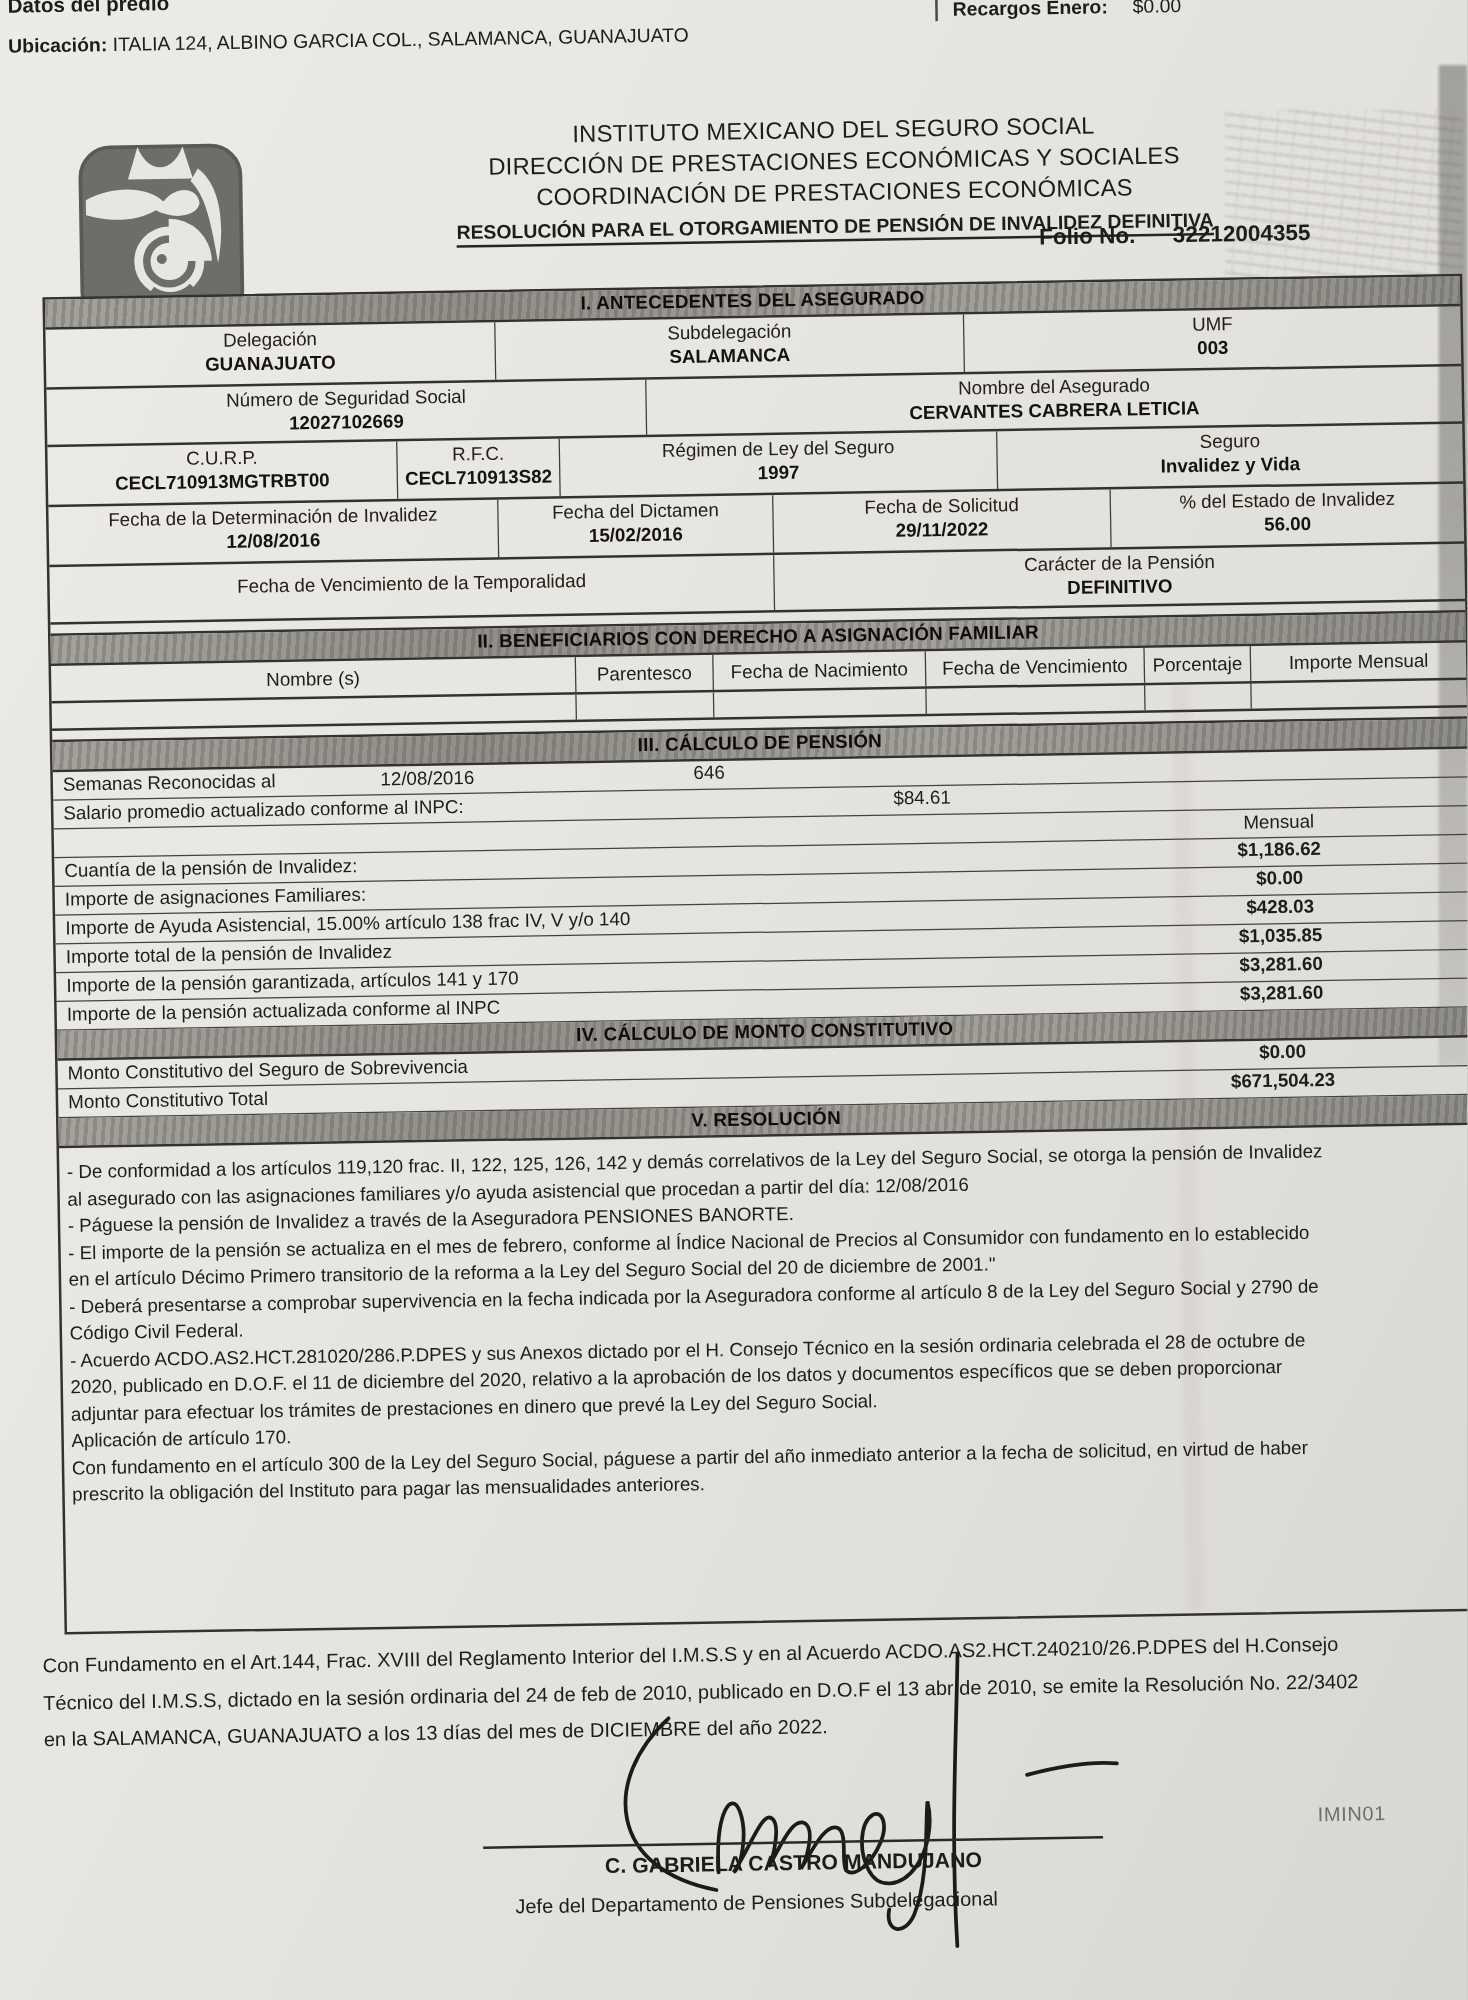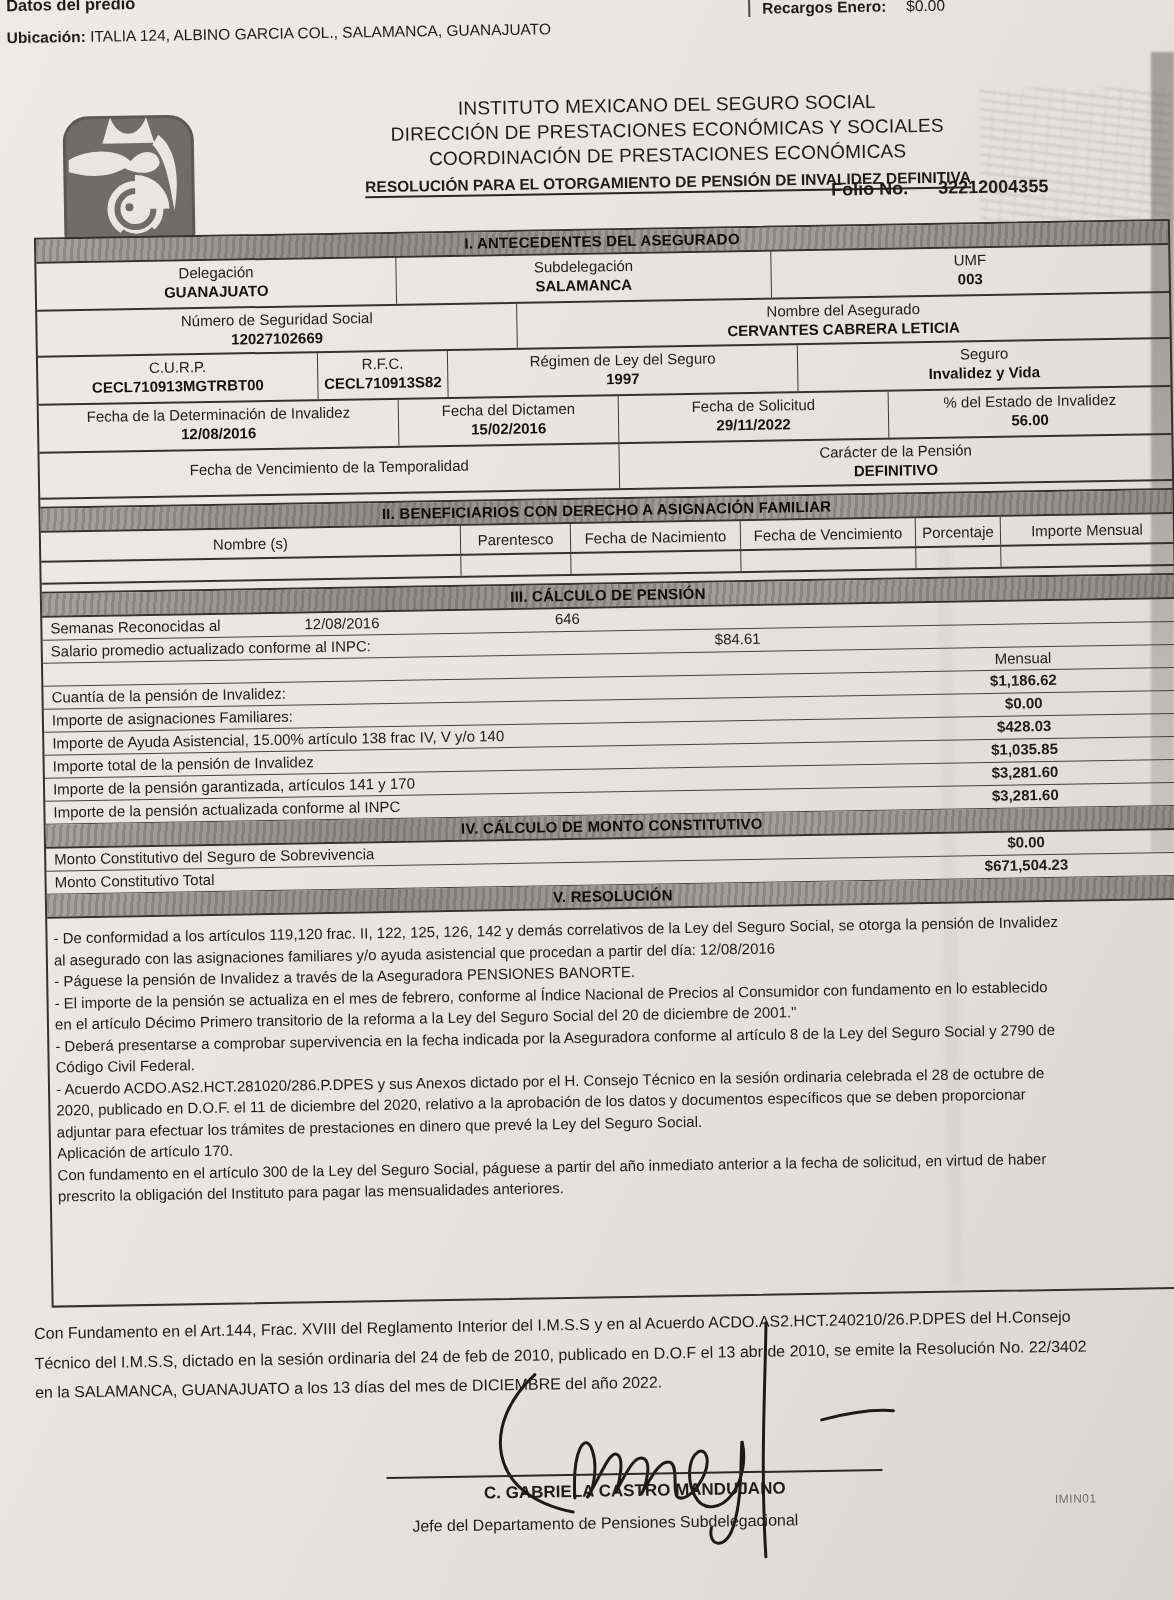--- a/index.html
+++ b/index.html
@@ -67,21 +67,21 @@
   
   .paras{padding:9px 0 0 6px;}
   .para{white-space:pre;overflow:hidden;font-size:15px;line-height:21.5px;width:1128px;}
   
   .footer-para{position:absolute;left:12px;top:1316px;width:1156px;white-space:pre;overflow:hidden;
                font-size:16px;line-height:29.5px;}
   .sig-line{position:absolute;left:362px;top:1480px;width:496px;border-top:2px solid #2a2926;}
   .sig-name{position:absolute;left:350px;top:1488px;width:520px;text-align:center;
             font-size:17px;font-weight:bold;}
   .sig-role{position:absolute;left:320px;top:1521px;width:520px;text-align:center;font-size:16px;}
-  .form-code{position:absolute;left:1030px;top:1506px;font-size:12px;color:#6f6e6a;letter-spacing:.5px;}
+  .form-code{position:absolute;left:1030px;top:1458px;font-size:16px;color:#6f6e6a;letter-spacing:.5px;}
   svg{display:block;}
 </style>
 </head>
 <body>
 
 <div class="page">
 
   <div class="edge-strip"></div>
   <div class="corner-noise"></div>
 

